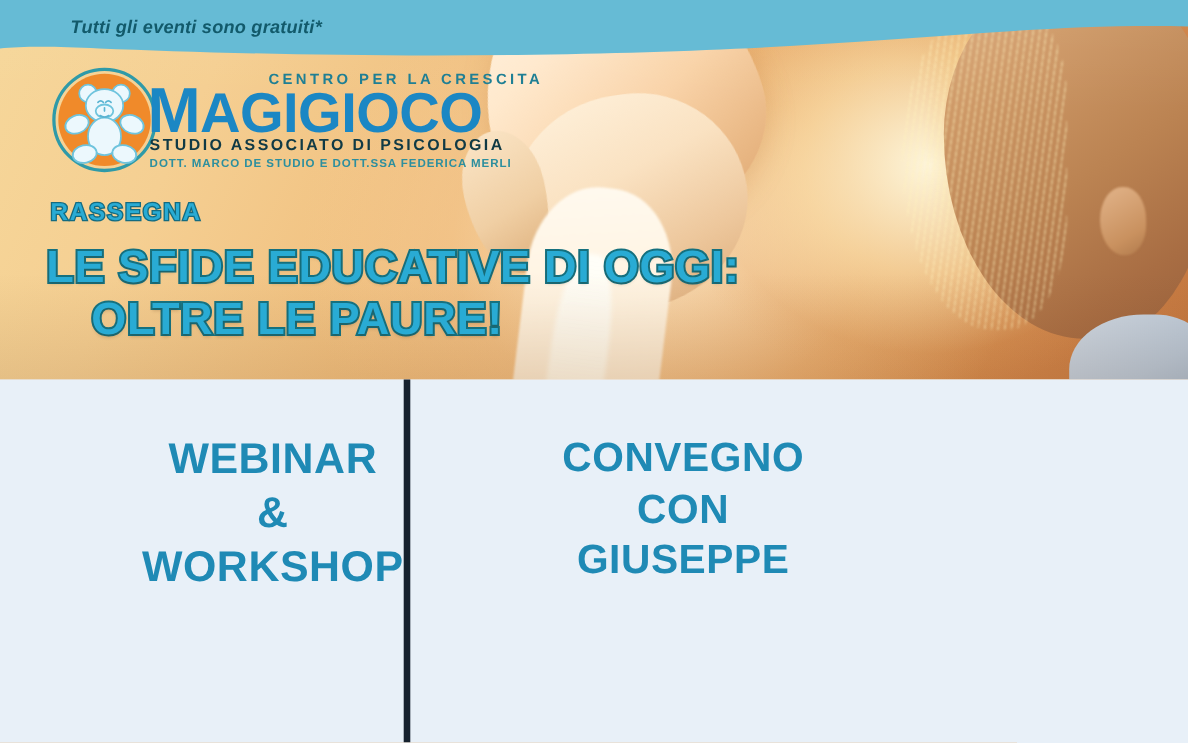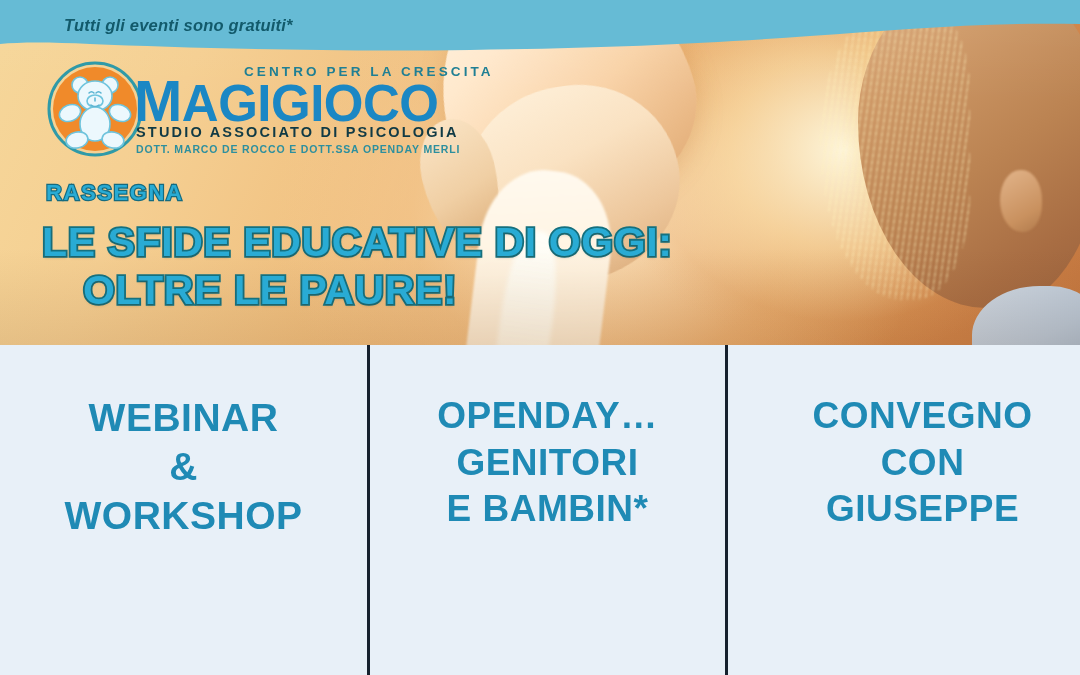--- a/index.html
+++ b/index.html
@@ -265,21 +265,21 @@
     left:0; top:345px;
     width:1080px; height:330px;
     background:#e8f0f8;
     display:flex;
   }
   .col {
     flex:0 0 auto;
     height:330px;
     display:flex;
     align-items:flex-start;
-    justify-content:center;
+    justify-content:flex-end;
     padding-top:48px;
   }
   .col-1 { width:367px; }
   .col-2 { width:355px; }
   .col-3 { width:358px; }
 
   .divider {
     width:3px;
     height:330px;
     background:#16212e;
@@ -360,21 +360,21 @@
             <path d="M49 38 l0 3"></path>
             <path d="M45 45 q4 3 8 0"></path>
           </g>
         </svg>
       </div>
 
       <div class="logo-text">
         <div class="logo-top-line">CENTRO PER LA CRESCITA</div>
         <div class="logo-main"><span class="cap">M</span><span>AGIGIOCO</span></div>
         <div class="logo-sub">STUDIO ASSOCIATO DI PSICOLOGIA</div>
-        <div class="logo-names">DOTT. MARCO DE ROCCO E DOTT.SSA OPENDAY MERLI</div>
+        <div class="logo-names">DOTT. MARCO DE STUDIO E DOTT.SSA FEDERICA MERLI</div>
       </div>
     </div>
 
     <div class="rassegna">RASSEGNA</div>
 
     <div class="headline">
       <span>LE SFIDE EDUCATIVE DI OGGI:</span>
       <span class="l2">OLTRE LE PAURE!</span>
     </div>
   </div>
@@ -384,27 +384,20 @@
     <div class="col col-1">
       <div class="col-text">
         <span>WEBINAR</span>
         <span>&amp;</span>
         <span>WORKSHOP</span>
       </div>
     </div>
 
     <div class="divider"></div>
 
-    <div class="col col-2">
-      <div class="col-text">
-        <span>OPENDAY…</span>
-        <span>GENITORI</span>
-        <span>E BAMBIN*</span>
-      </div>
-    </div>
 
     <div class="divider"></div>
 
     <div class="col col-3">
       <div class="col-text">
         <span>CONVEGNO</span>
         <span>CON</span>
         <span>GIUSEPPE</span>
       </div>
     </div>

